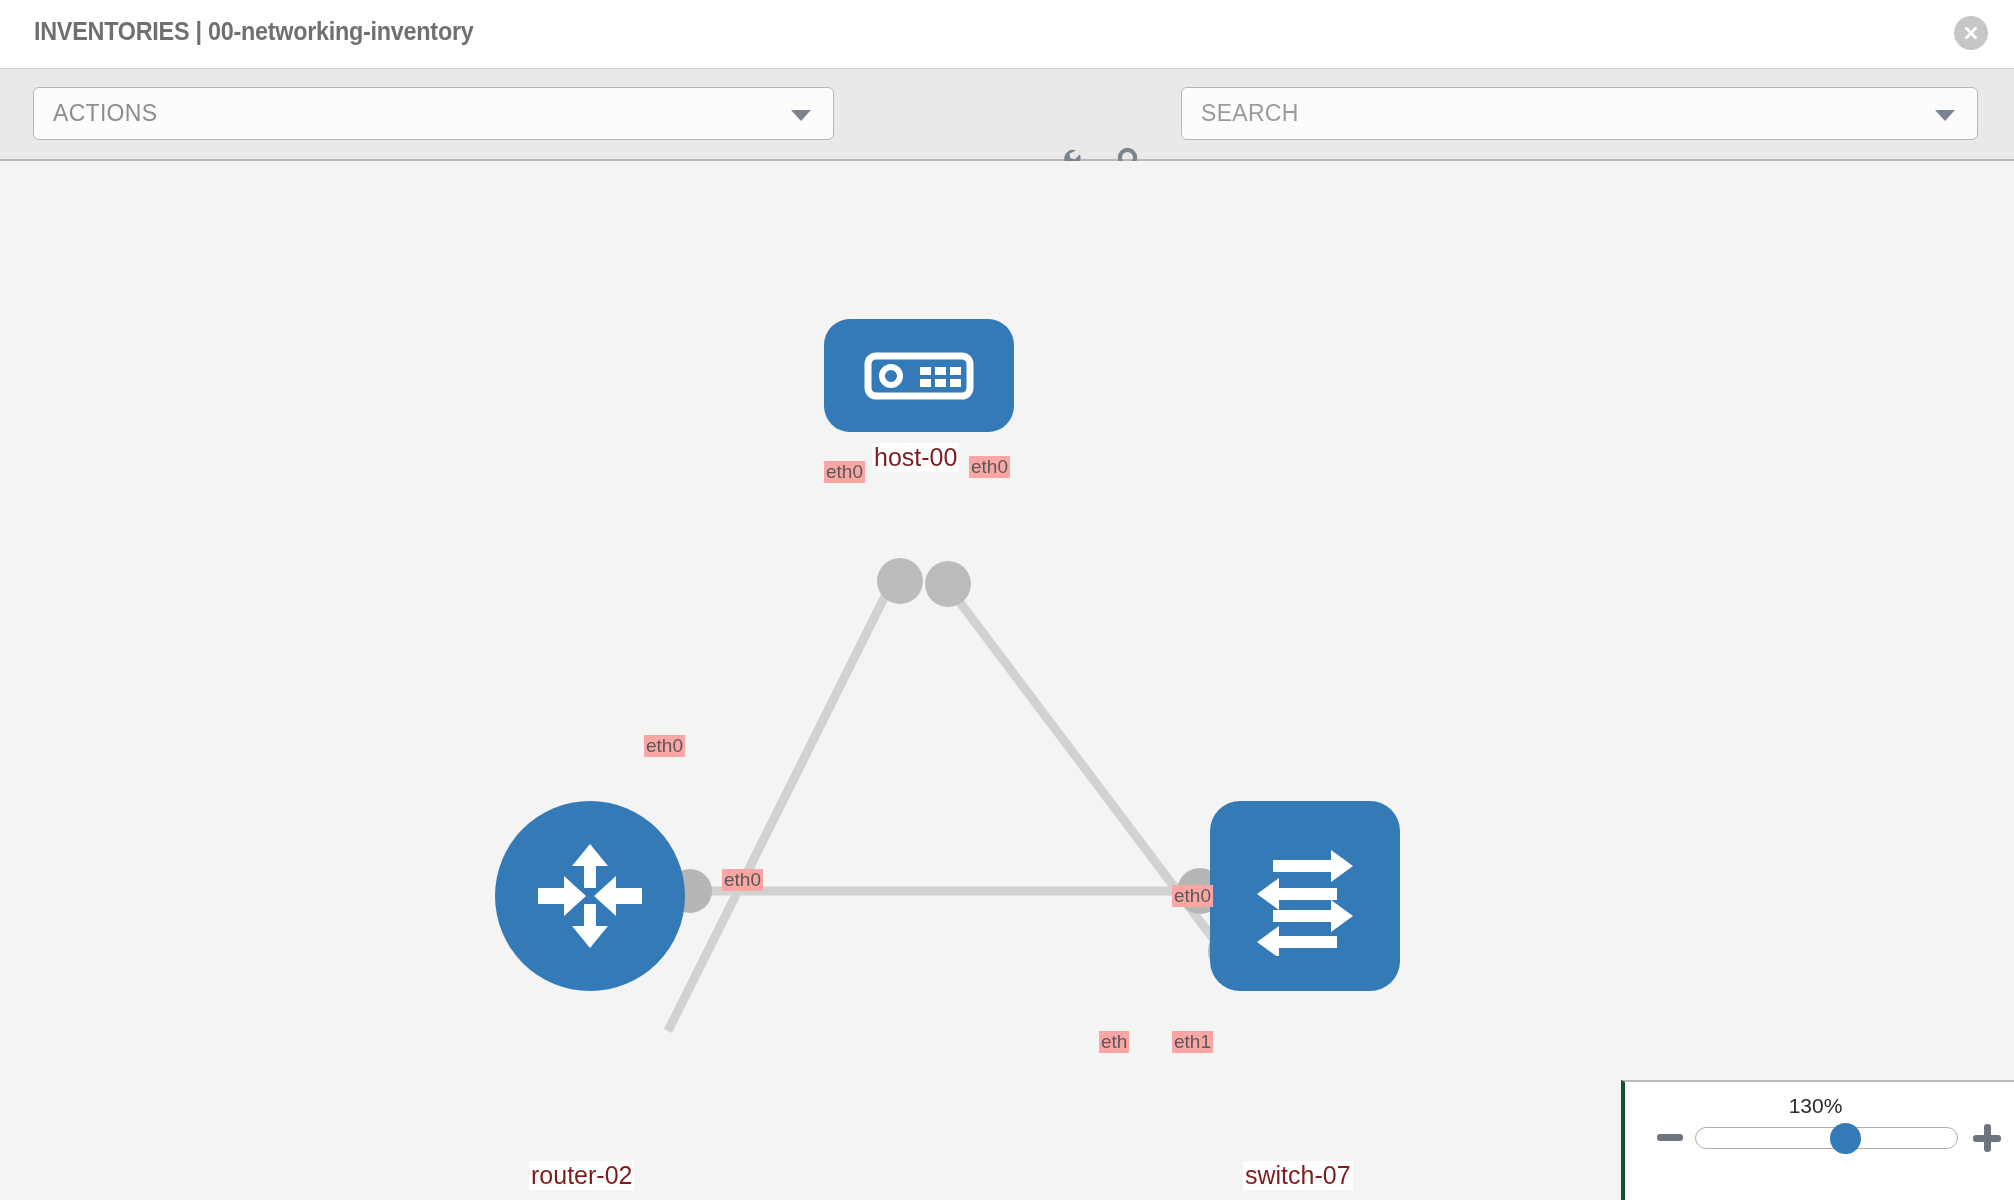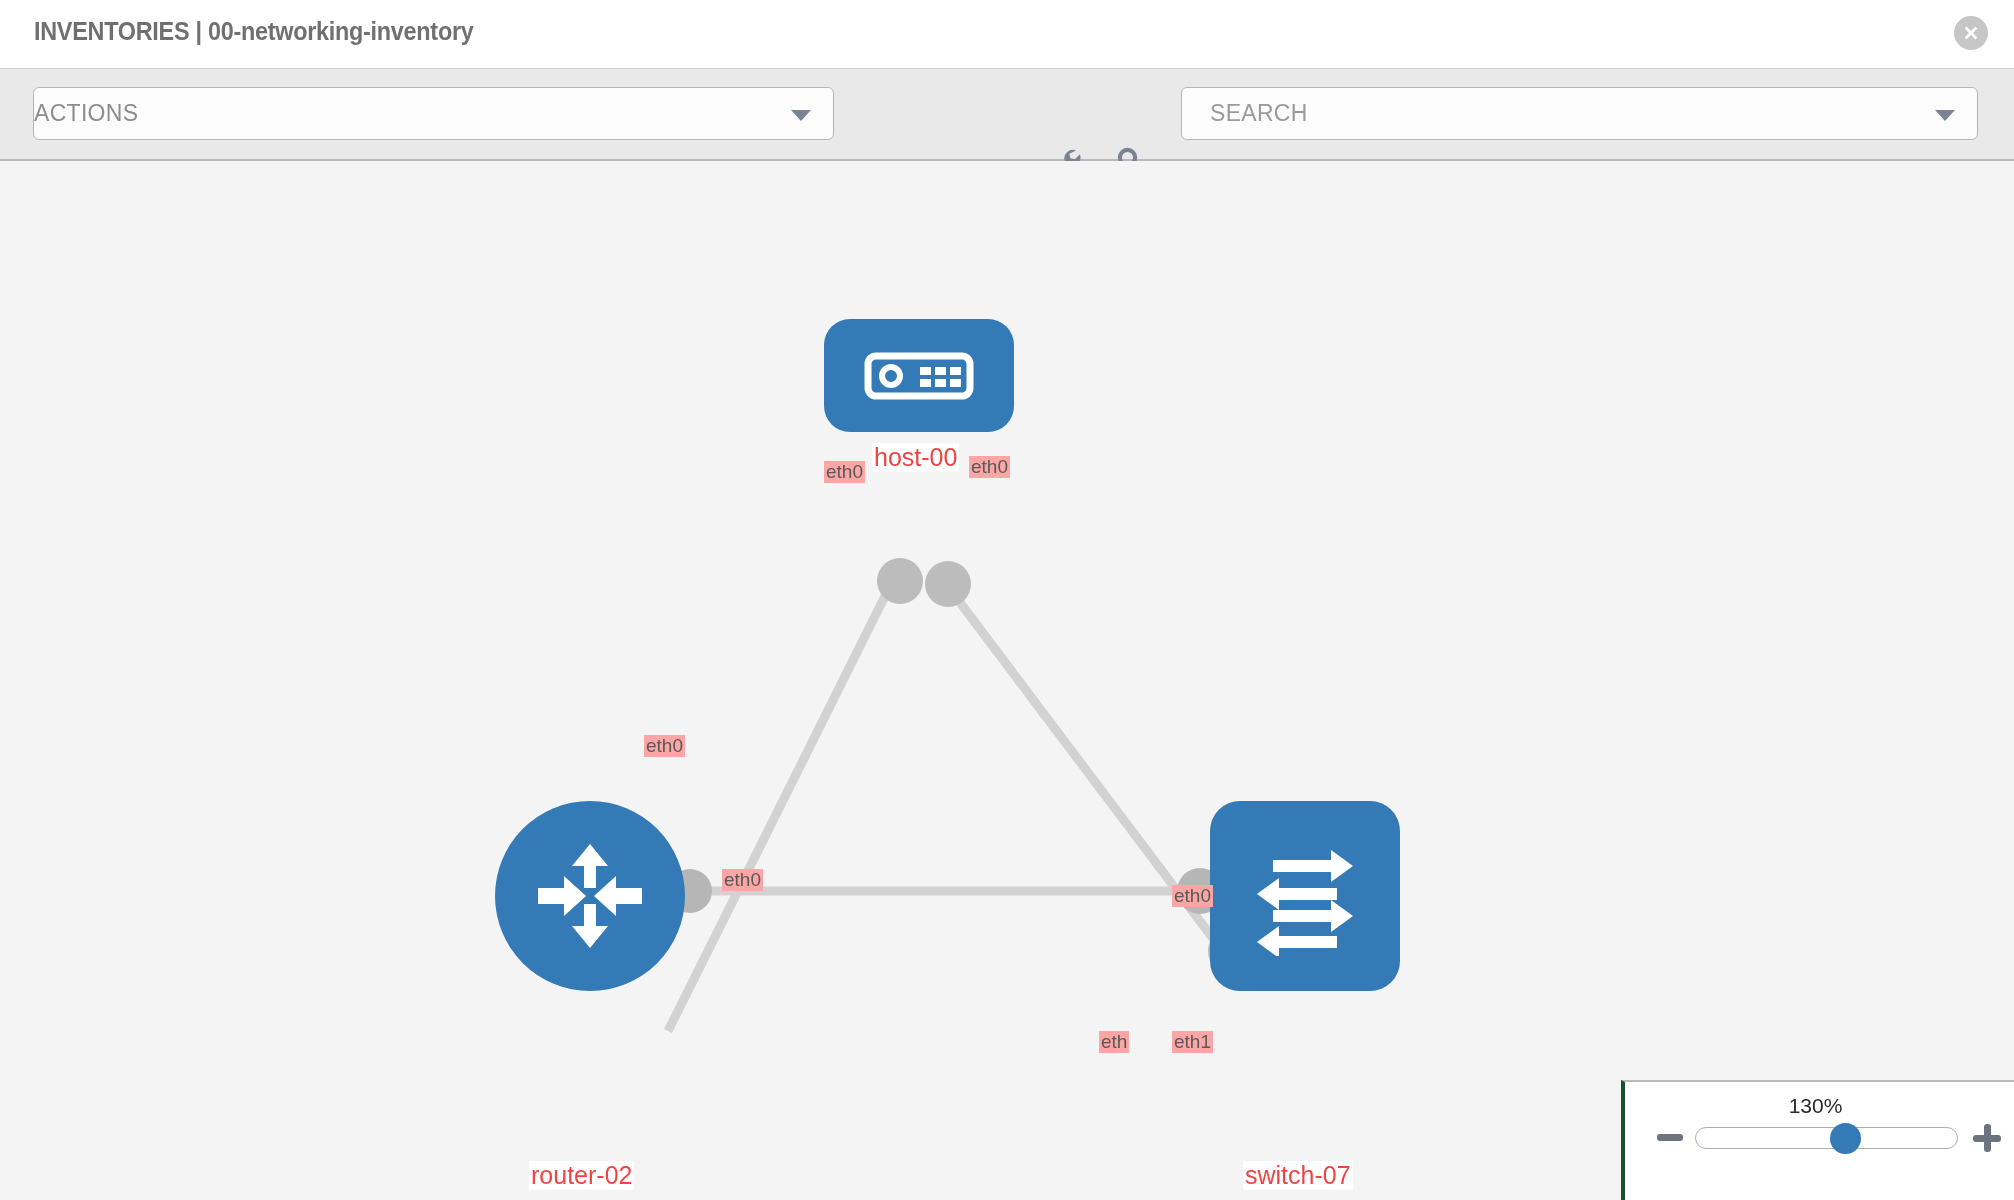--- a/index.html
+++ b/index.html
@@ -76,20 +76,21 @@
     top: 18px;
     width: 801px;
     height: 53px;
     background: #fcfcfc;
     border: 1px solid #b6b6b6;
     border-radius: 6px;
     display: flex;
     align-items: center;
   }
   .actions-select .sel-label {
+    margin-left: 19px;
     font-size: 23px;
     color: #8d8d8d;
     letter-spacing: 0.3px;
   }
   .caret {
     position: absolute;
     right: 22px;
     top: 50%;
     margin-top: -4px;
     width: 0; height: 0;
@@ -119,21 +120,21 @@
     top: 18px;
     width: 797px;
     height: 53px;
     background: #fcfcfc;
     border: 1px solid #b6b6b6;
     border-radius: 6px;
     display: flex;
     align-items: center;
   }
   .search-box .sel-label {
-    margin-left: 28px;
+    margin-left: 19px;
     font-size: 23px;
     color: #9a9a9a;
     letter-spacing: 0.3px;
   }
 
   
   .canvas {
     position: absolute;
     top: 161px; left: 0;
     width: 2014px;
@@ -157,21 +158,21 @@
     align-items: center;
     justify-content: center;
   }
   .node.shape-circle { border-radius: 50%; }
   .node.shape-rounded { border-radius: 26px; }
   .node svg { display: block; }
 
   .node-label {
     position: absolute;
     font-size: 25px;
-    color: #ef4444;
+    color: #7f1d1d;
     background: #ffffff;
     white-space: nowrap;
     padding: 0 2px;
     line-height: 1.15;
   }
 
   .port-label {
     position: absolute;
     font-size: 19px;
     color: #595959;

